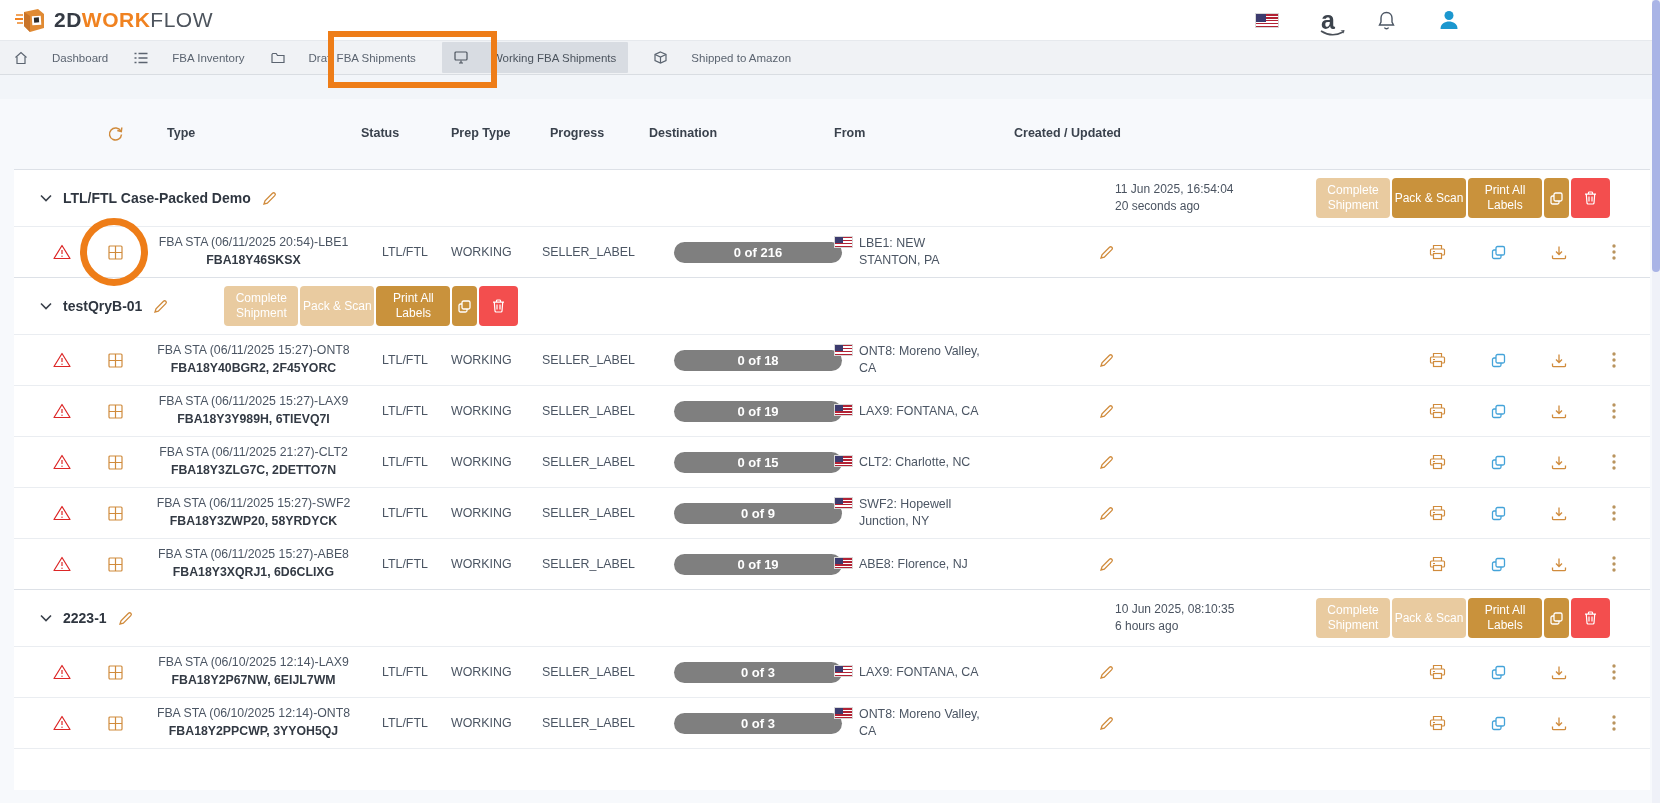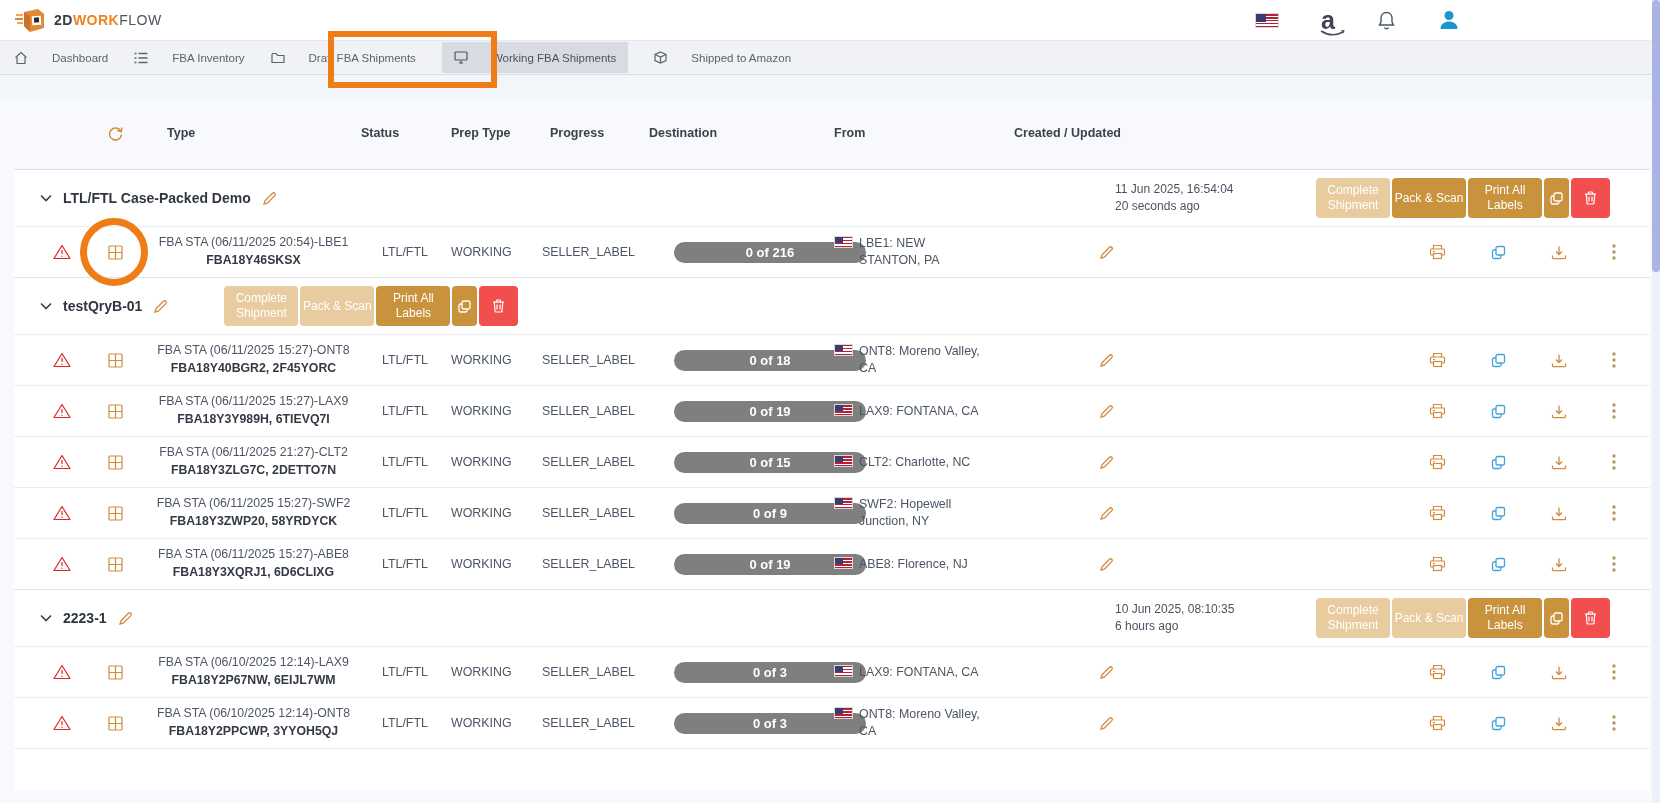--- a/index.html
+++ b/index.html
@@ -3,21 +3,21 @@
 <meta charset="utf-8">
 <style>
   * { margin:0; padding:0; box-sizing:border-box; }
   html,body { width:1660px; height:803px; overflow:hidden; background:#f2f5f9;
               font-family:"Liberation Sans", sans-serif; }
 
   
   .topbar { height:40px; background:#ffffff; display:flex; align-items:center;
             padding:0 0 0 14px; position:relative; }
   .logo { display:flex; align-items:center; gap:8px; cursor:pointer; }
-  .logo-text { font-size:14px; font-weight:bold; letter-spacing:.5px; color:#353b44; }
+  .logo-text { font-size:21px; font-weight:bold; letter-spacing:.5px; color:#353b44; }
   .logo-text .work { color:#f08220; }
   .logo-text .flow { color:#4d545d; font-weight:400; }
   .topbar-right { margin-left:auto; display:flex; align-items:center; padding-right:200px; }
   .flag { width:24px; height:15px; position:relative; overflow:hidden; display:inline-block;
           background:repeating-linear-gradient(#b22234 0 1.5px,#fff 1.5px 3px); border:1px solid #d8d8d8; }
   .flag .canton { position:absolute; top:0; left:0; width:10px; height:8px; background:#3c3b6e; }
   .tb-icon { margin-left:42px; display:flex; align-items:center; cursor:pointer; }
   .amazon-a { font-size:25px; font-weight:bold; color:#3c434c; line-height:1; position:relative; }
   .amazon-a svg { position:absolute; left:-2px; bottom:-6px; }
 
@@ -62,21 +62,21 @@
 
   
   .row { height:51px; border-top:1px solid #eaedf1; background:#fff; position:relative; }
   .cell { font-size:12.4px; color:#4b5563; }
   .c-warn, .c-grid { display:flex; justify-content:center; }
   .c-grid { cursor:pointer; }
   .c-name { text-align:center; line-height:1.45; }
   .c-name .n1 { font-size:12.3px; color:#4b5563; }
   .c-name .n2 { font-size:12.3px; font-weight:bold; color:#333a44; }
   .c-type { padding-left:21px; }
-  .pill { margin-left:30px; width:192px; height:21px; background:#7f7f7f; border-radius:10.5px;
+  .pill { margin-left:30px; width:168px; height:21px; background:#7f7f7f; border-radius:10.5px;
           color:#fff; font-size:13px; font-weight:bold; display:flex; align-items:center; justify-content:center; }
   .c-dest { padding-left:5px; display:flex; align-items:flex-start; gap:6px; line-height:1.35; padding-right:14px; }
   .c-dest .flag { width:19px; height:12px; margin-top:1px; flex:0 0 auto; }
   .c-dest .flag .canton { width:8px; height:6px; }
   .c-from { padding-left:5px; }
   .c-from .pencil { margin-left:95px; display:flex; width:16px; cursor:pointer; }
   .c-actions { display:flex; justify-content:flex-end; align-items:center; gap:45px; padding-right:34px; }
   .icon-btn { cursor:pointer; display:flex; }
 
   .table-tail { height:42px; background:#fff; border-top:1px solid #eaedf1; margin:0 10px 0 14px; }

